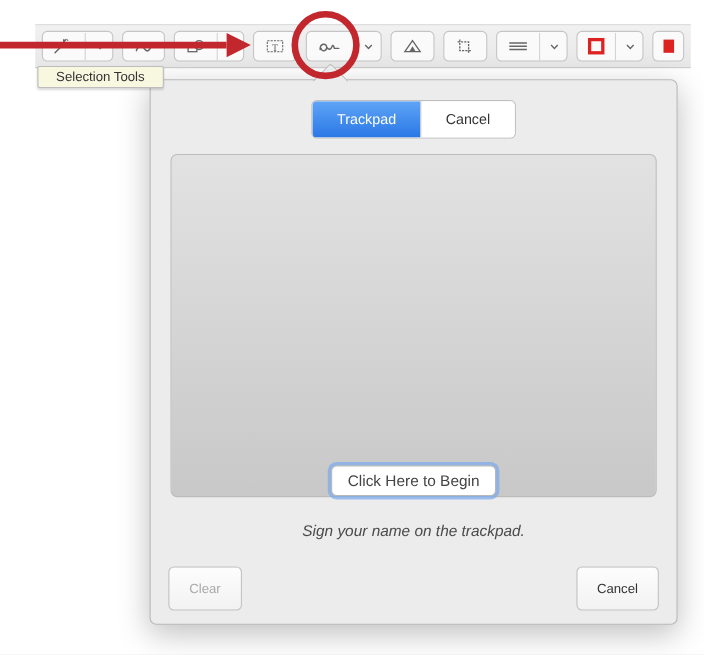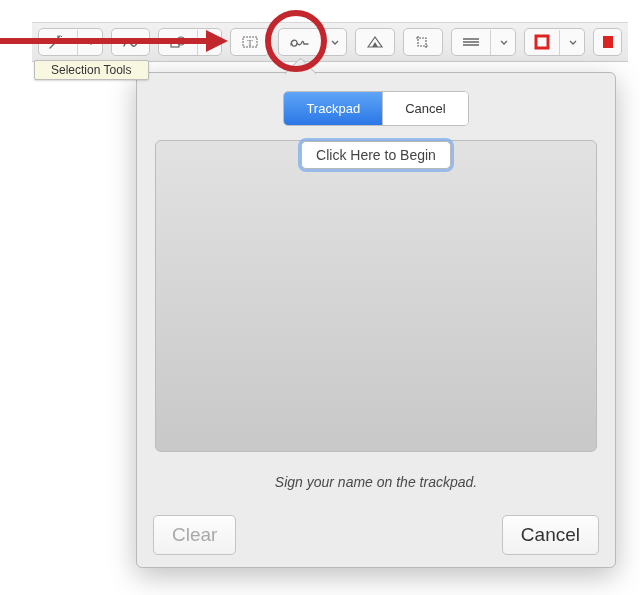--- a/index.html
+++ b/index.html
@@ -144,21 +144,21 @@
   .seg button + button { border-left: 1px solid #bfbfbf; }
 
   .canvas {
     margin: 0 18px;
     height: 312px;
     background: linear-gradient(#e2e2e2, #c8c8c8);
     border: 1px solid #bcbcbc;
     border-radius: 6px;
     position: relative;
     display: flex;
-    align-items: flex-start;
+    align-items: flex-end;
     justify-content: center;
   }
   .begin-btn {
     background: #fff;
     border: 1px solid #b8b8b8;
     border-radius: 5px;
     padding: 5px 14px;
     font-size: 14px;
     color: #444;
     box-shadow: 0 0 0 3px rgba(120,170,240,0.7);
@@ -175,21 +175,21 @@
   .footer {
     position: absolute;
     left: 0; right: 0; bottom: 12px;
     display: flex;
     padding: 0 16px;
     gap: 10px;
   }
   .mac-btn {
     height: 40px;
     padding: 0 18px;
-    font-size: 19px;
+    font-size: 12px;
     background: linear-gradient(#fdfdfd, #f2f2f2);
     border: 1px solid #c4c4c4;
     border-radius: 5px;
     color: #333;
   }
   .mac-btn.disabled { color: #a9a9a9; }
   .flex-spacer { flex: 1; }
 
 </style>
 </head>

